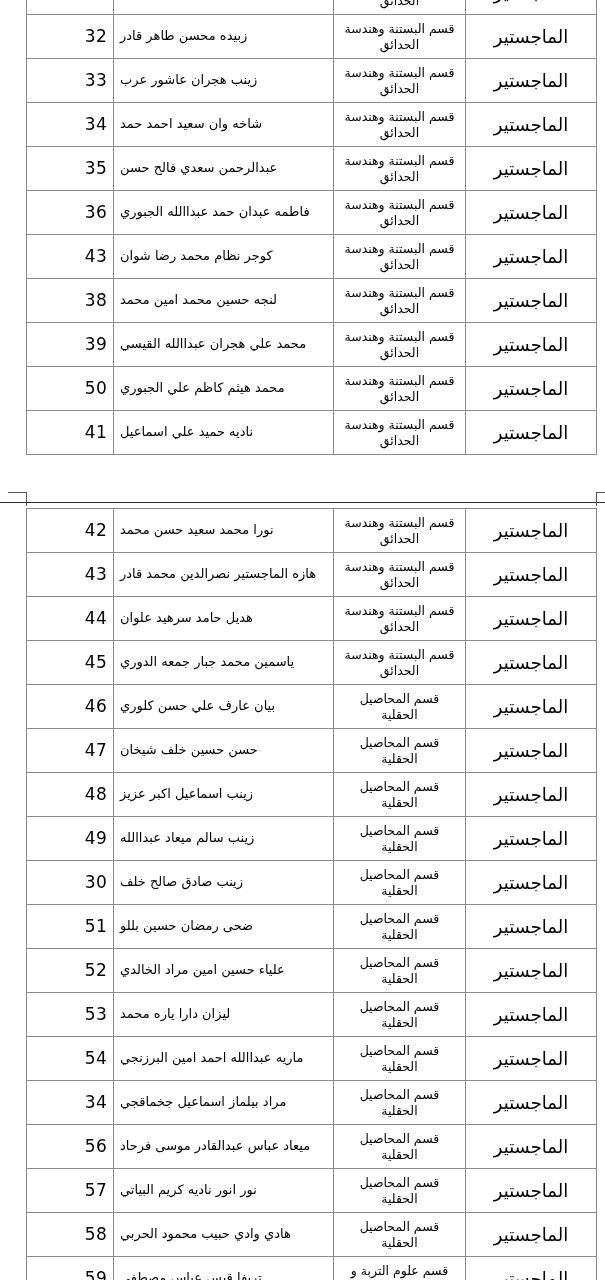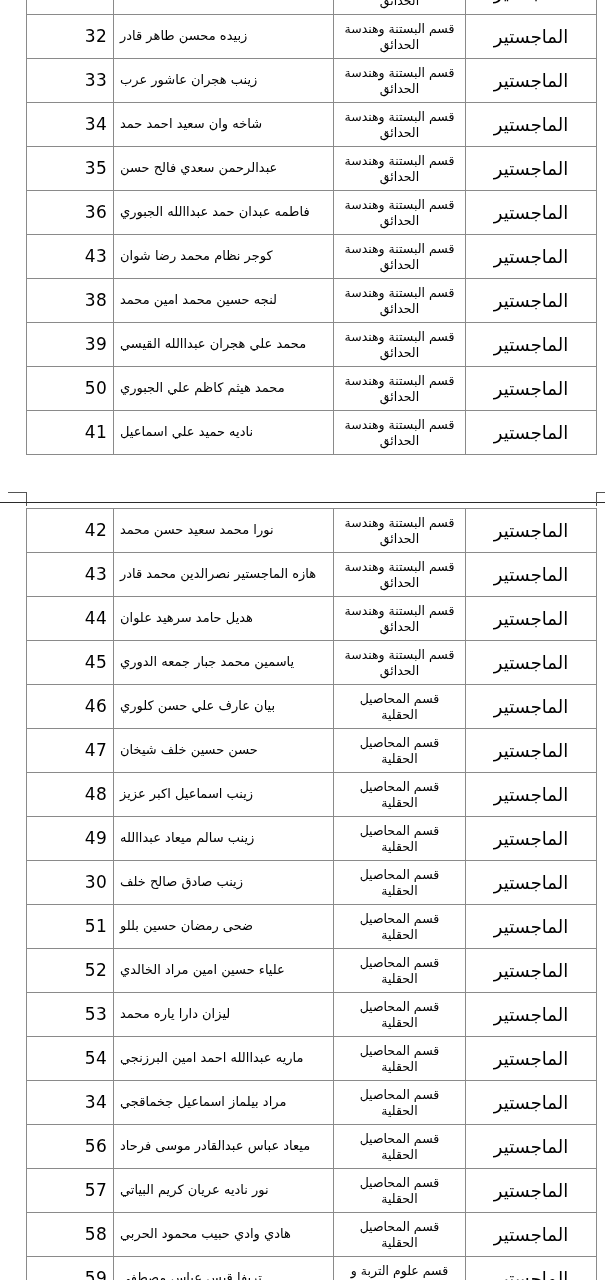--- a/index.html
+++ b/index.html
@@ -336,21 +336,21 @@
             </tr>
             <tr class="r-row">
               <td class="degree">الماجستير</td>
               <td class="dept">قسم المحاصيل الحقلية</td>
               <td class="name">ميعاد عباس عبدالقادر موسى فرحاد</td>
               <td class="seq">56</td>
             </tr>
             <tr class="r-row">
               <td class="degree">الماجستير</td>
               <td class="dept">قسم المحاصيل الحقلية</td>
-              <td class="name">نور ناديه عريان كريم البياتي</td>
+              <td class="name">نور انور ناديه كريم البياتي</td>
               <td class="seq">57</td>
             </tr>
             <tr class="r-row">
               <td class="degree">الماجستير</td>
               <td class="dept">قسم المحاصيل الحقلية</td>
               <td class="name">هادي وادي حبيب محمود الحربي</td>
               <td class="seq">58</td>
             </tr>
             <tr class="r-row">
               <td class="degree">الماجستير</td>

